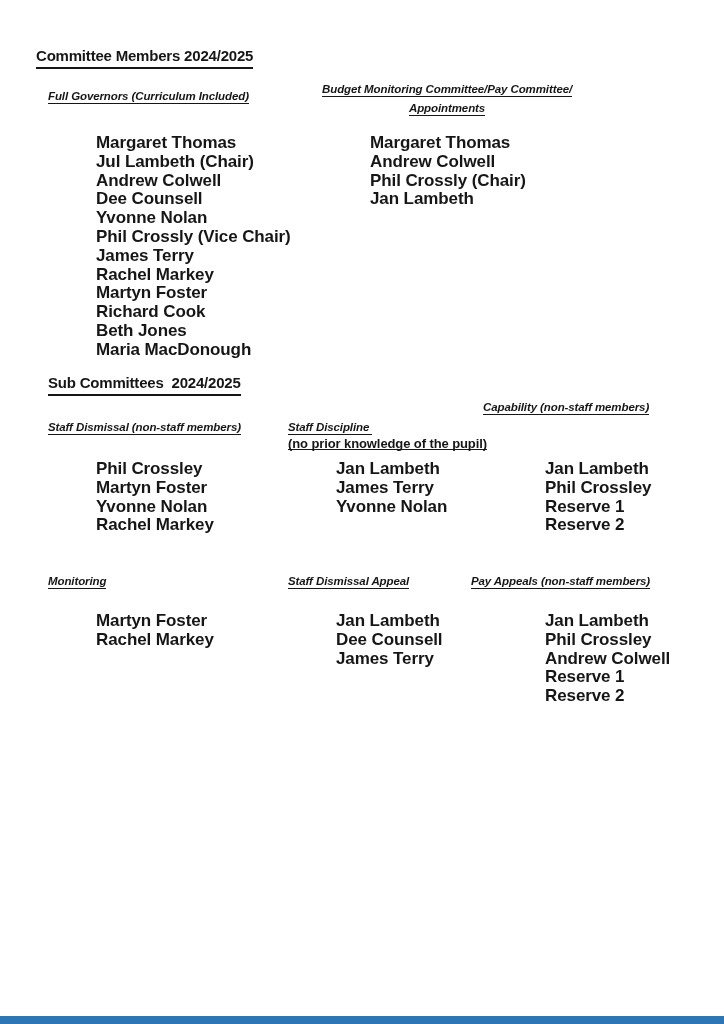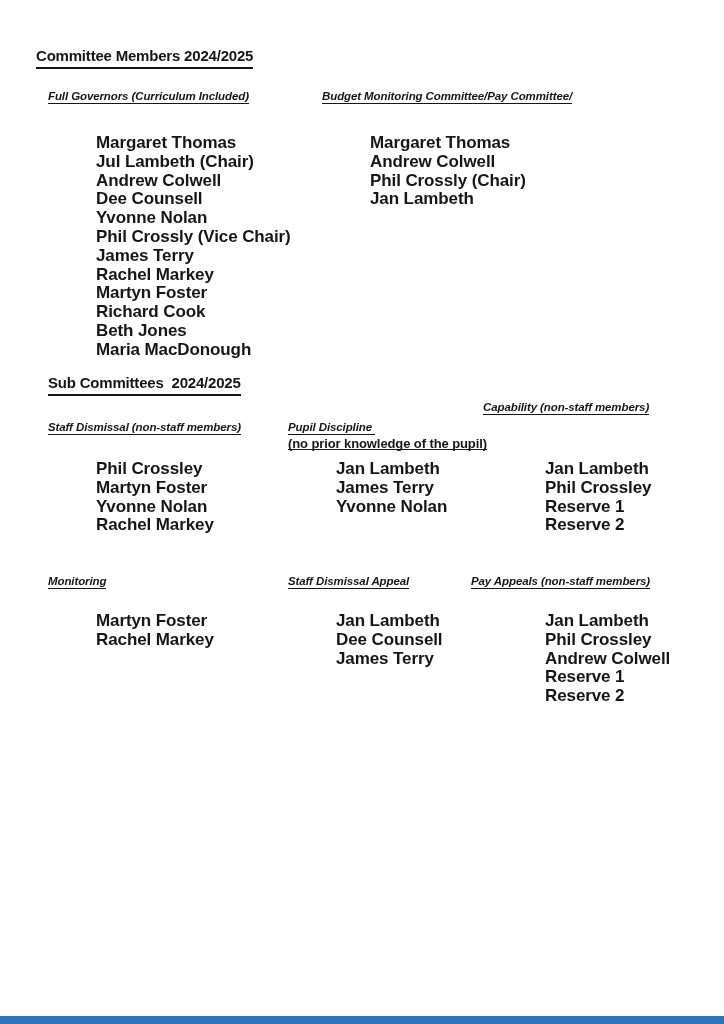--- a/index.html
+++ b/index.html
@@ -70,22 +70,23 @@
 </head>
 <body>
 
 <div class="abs doc-title" style="left:36px; top:46px;">
   <span>Committee Members 2024/2025</span>
 </div>
 
 <div class="abs hdr" style="left:48px; top:87px;">
   <span class="u">Full Governors (Curriculum Included)</span>
 </div>
-<div class="abs hdr" style="left:322px; top:87px;text-align:center;">
+<div class="abs hdr" style="left:322px; top:80px;text-align:center;">
   <div><span class="u">Budget Monitoring Committee/Pay Committee/</span></div>
+  <div><span class="u">Appointments</span></div>
 </div>
 
 <div class="abs names" style="left:48px; top:134px;">
   <div>Margaret Thomas</div>
   <div>Jul Lambeth (Chair)</div>
   <div>Andrew Colwell</div>
   <div>Dee Counsell</div>
   <div>Yvonne Nolan</div>
   <div>Phil Crossly (Vice Chair)</div>
   <div>James Terry</div>
@@ -103,21 +104,21 @@
 </div>
 
 <div class="abs doc-title" style="left:48px; top:373px;">
   <span>Sub Committees  2024/2025</span>
 </div>
 
 <div class="abs hdr" style="left:48px; top:418px;text-align:right;">
   <span class="u">Staff Dismissal (non-staff members)</span>
 </div>
 <div class="abs hdr" style="left:288px; top:418px;">
-  <span class="u">Pupil Discipline </span>
+  <span class="u">Staff Discipline </span>
   <span class="note"><span>(no prior knowledge of the pupil)</span></span>
 </div>
 <div class="abs hdr" style="left:483px; top:398px;">
   <span class="u">Capability (non-staff members)</span>
 </div>
 
 <div class="abs names" style="left:48px; top:460px;">
   <div>Phil Crossley</div>
   <div>Martyn Foster</div>
   <div>Yvonne Nolan</div>

